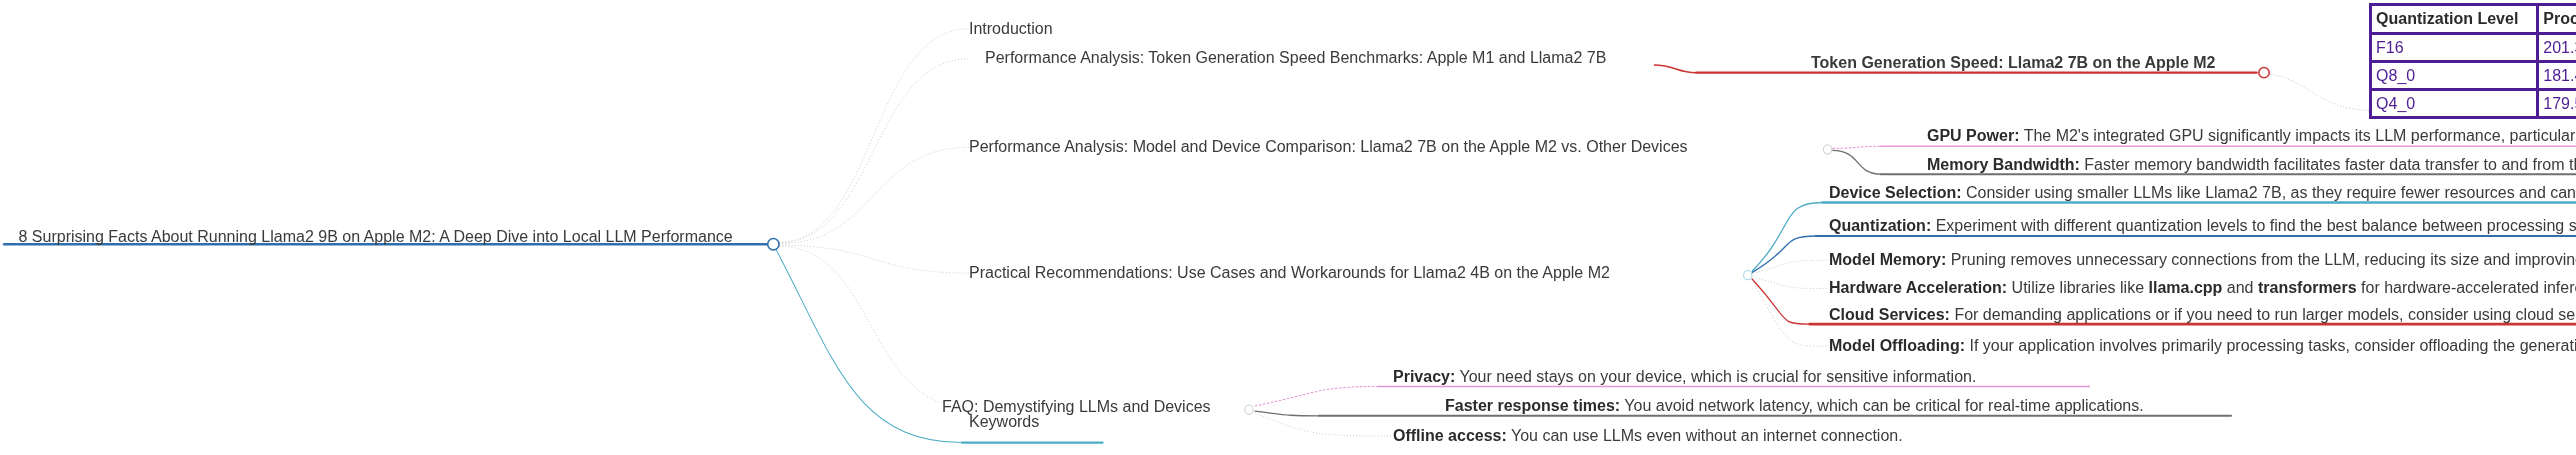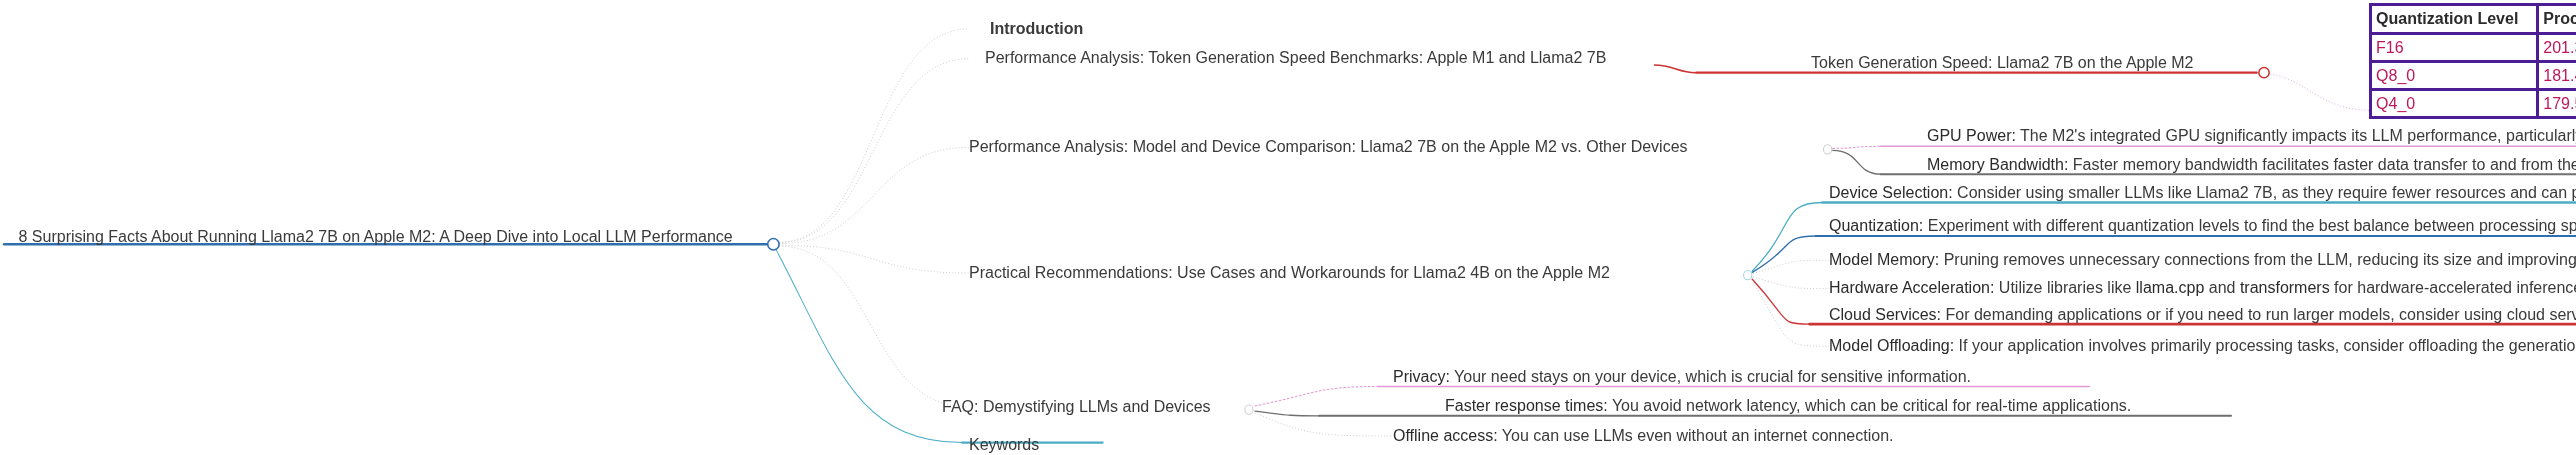--- a/index.html
+++ b/index.html
@@ -1,26 +1,26 @@
 <!DOCTYPE html>
 <html style="font-size:8.2px"><head>
 <meta charset="utf-8">
 <style>
   html,body{margin:0;padding:0;background:#ffffff;}
   body{width:3784px;height:456px;position:relative;overflow:hidden;
        font-family:"Liberation Sans","DejaVu Sans",sans-serif;color:#3a3a3a;}
   .node{position:absolute;white-space:nowrap;font-size:16px;line-height:18.5px;color:#3a3a3a;}
-  .node .b{font-weight:normal;color:#2b2b2b;margin-top:36px;}
+  .node .b{font-weight:bold;color:#2b2b2b;margin-top:36px;}
   svg.overlay{position:absolute;left:0;top:0;width:3784px;height:456px;pointer-events:none;}
   
   .bench-table{position:absolute;left:2369px;top:3.1px;border-collapse:collapse;background:#fff;}
   .bench-table th,.bench-table td{border:3px solid #4c1d95;font-size:16px;padding:0 4.1px;
        text-align:left;white-space:nowrap;overflow:hidden;}
   .bench-table th{font-weight:bold;height:26px;color:#2b2b2b;}
-  .bench-table td{font-weight:normal;height:25px;color:#be185d;}
+  .bench-table td{font-weight:normal;height:25px;color:#4c1d95;}
   .col0{width:156px;min-width:156px;}
   .col1{width:303px;min-width:303px;}
 </style>
 </head>
 <body>
 
 <svg class="overlay" viewBox="0 0 7344 885" width="3784" height="456">
 
   <path d="M1512,470 C1700,470 1690,56 1880,56" fill="none" stroke-width="1.5" stroke-dasharray="2,4" stroke="#bfbfbf"></path>
   <path d="M1512,471 C1700,471 1690,114 1880,114" fill="none" stroke-width="1.5" stroke-dasharray="2,4" stroke="#bfbfbf"></path>
@@ -58,39 +58,39 @@
   <path d="M1867,859 H2140" fill="none" stroke-width="4" stroke-linecap="round" stroke="#4bacc6"></path>
 
   <path d="M8,474 H1490" fill="none" stroke-width="5" stroke-linecap="round" stroke="#2f6fad"></path>
   <circle cx="1501" cy="474" r="11" stroke-width="3" stroke="#2f6fad" fill="#ffffff"></circle>
   <circle cx="4394" cy="141" r="10" stroke-width="3" stroke="#cc3333" fill="#ffffff"></circle>
   <ellipse cx="3547" cy="290" rx="8" ry="9" stroke-width="2" stroke="#cccccc" fill="#ffffff"></ellipse>
   <ellipse cx="3392" cy="534" rx="8" ry="9" stroke-width="2" stroke="#9fd4e0" fill="#ffffff"></ellipse>
   <ellipse cx="2424" cy="795" rx="8" ry="9" stroke-width="2" stroke="#cccccc" fill="#ffffff"></ellipse>
 </svg>
 
-<div class="node" style="left:18.5px;top:228px;"><span>8 Surprising Facts About Running Llama2 7B on Apple M2: A Deep Dive into Local LLM Performance</span></div>
-<div class="node" style="left:990px;top:19.6px;font-weight:bold;"><span>Introduction</span></div>
+<div class="node" style="left:18.5px;top:228px;"><span>8 Surprising Facts About Running Llama2 9B on Apple M2: A Deep Dive into Local LLM Performance</span></div>
+<div class="node" style="left:969px;top:19.6px;"><span>Introduction</span></div>
 <div class="node" style="left:969px;top:49px;margin-left:16px;"><span>Performance Analysis: Token Generation Speed Benchmarks: Apple M1 and Llama2 7B</span></div>
-<div class="node" style="left:1811px;top:54px;"><span>Token Generation Speed: Llama2 7B on the Apple M2</span></div>
+<div class="node" style="left:1811px;top:54px;font-weight:bold;"><span>Token Generation Speed: Llama2 7B on the Apple M2</span></div>
 <div class="node" style="left:969px;top:138px;"><span>Performance Analysis: Model and Device Comparison: Llama2 7B on the Apple M2 vs. Other Devices</span></div>
 <div class="node" style="left:1927px;top:127px;"><span class="b">GPU Power:</span><span> The M2's integrated GPU significantly impacts its LLM performance, particularly for smaller models like Llama2 7B. Devices with dedicated high-end GPUs typically outperform laptops with integrated graphics.</span></div>
 <div class="node" style="left:1927px;top:156px;"><span class="b">Memory Bandwidth:</span><span> Faster memory bandwidth facilitates faster data transfer to and from the GPU, improving overall performance.</span></div>
 <div class="node" style="left:969px;top:264px;"><span>Practical Recommendations: Use Cases and Workarounds for Llama2 4B on the Apple M2</span></div>
 <div class="node" style="left:1829px;top:184px;"><span class="b">Device Selection:</span><span> Consider using smaller LLMs like Llama2 7B, as they require fewer resources and can perform well on the M2.</span></div>
 <div class="node" style="left:1829px;top:217px;"><span class="b">Quantization:</span><span> Experiment with different quantization levels to find the best balance between processing speed and generation speed. Q8_0 appears to be a good starting point for many applications.</span></div>
 <div class="node" style="left:1829px;top:251px;"><span class="b">Model Memory:</span><span> Pruning removes unnecessary connections from the LLM, reducing its size and improving performance. Tools like </span></div>
 <div class="node" style="left:1829px;top:279px;"><span class="b">Hardware Acceleration:</span><span> Utilize libraries like </span><span class="b">llama.cpp</span><span> and </span><span class="b">transformers</span><span> for hardware-accelerated inference on the M2.</span></div>
 <div class="node" style="left:1829px;top:306px;"><span class="b">Cloud Services:</span><span> For demanding applications or if you need to run larger models, consider using cloud services like </span></div>
 <div class="node" style="left:1829px;top:337px;"><span class="b">Model Offloading:</span><span> If your application involves primarily processing tasks, consider offloading the generation process to a more powerful device or the cloud.</span></div>
 <div class="node" style="left:942px;top:398px;"><span>FAQ: Demystifying LLMs and Devices</span></div>
 <div class="node" style="left:1393px;top:368px;"><span class="b">Privacy:</span><span> Your need stays on your device, which is crucial for sensitive information.</span></div>
 <div class="node" style="left:1445px;top:397px;"><span class="b">Faster response times:</span><span> You avoid network latency, which can be critical for real-time applications.</span></div>
 <div class="node" style="left:1393px;top:427px;"><span class="b">Offline access:</span><span> You can use LLMs even without an internet connection.</span></div>
-<div class="node" style="left:969px;top:436px;"><span>Keywords</span></div>
+<div class="node" style="left:969px;top:413px;"><span>Keywords</span></div>
 
 <table class="bench-table">
   <thead>
     <tr>
         <th class="col0">Quantization Level</th>
         <th class="col1">Processing Speed (Tokens/second)</th>
       </tr>
   </thead>
   <tbody>
       <tr>

